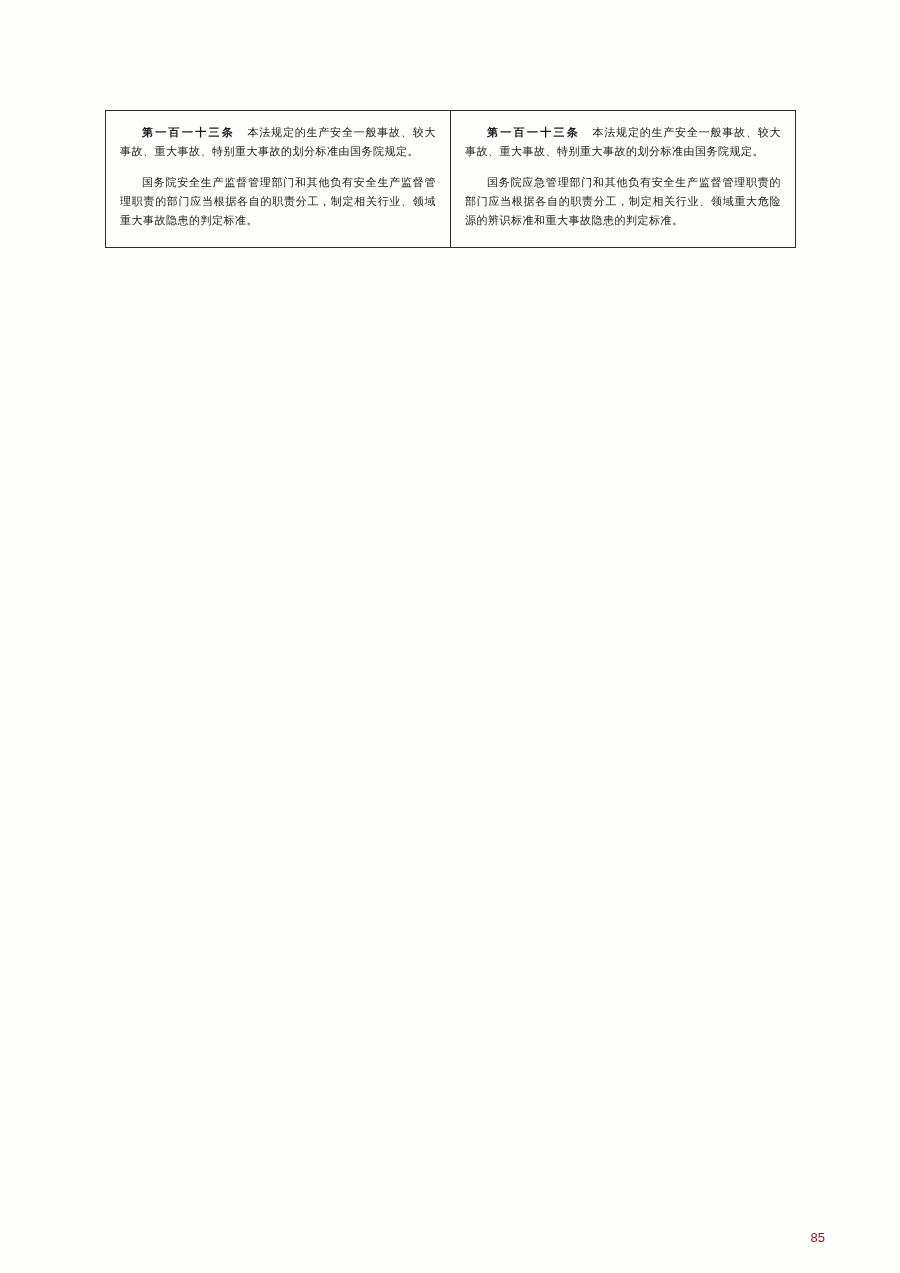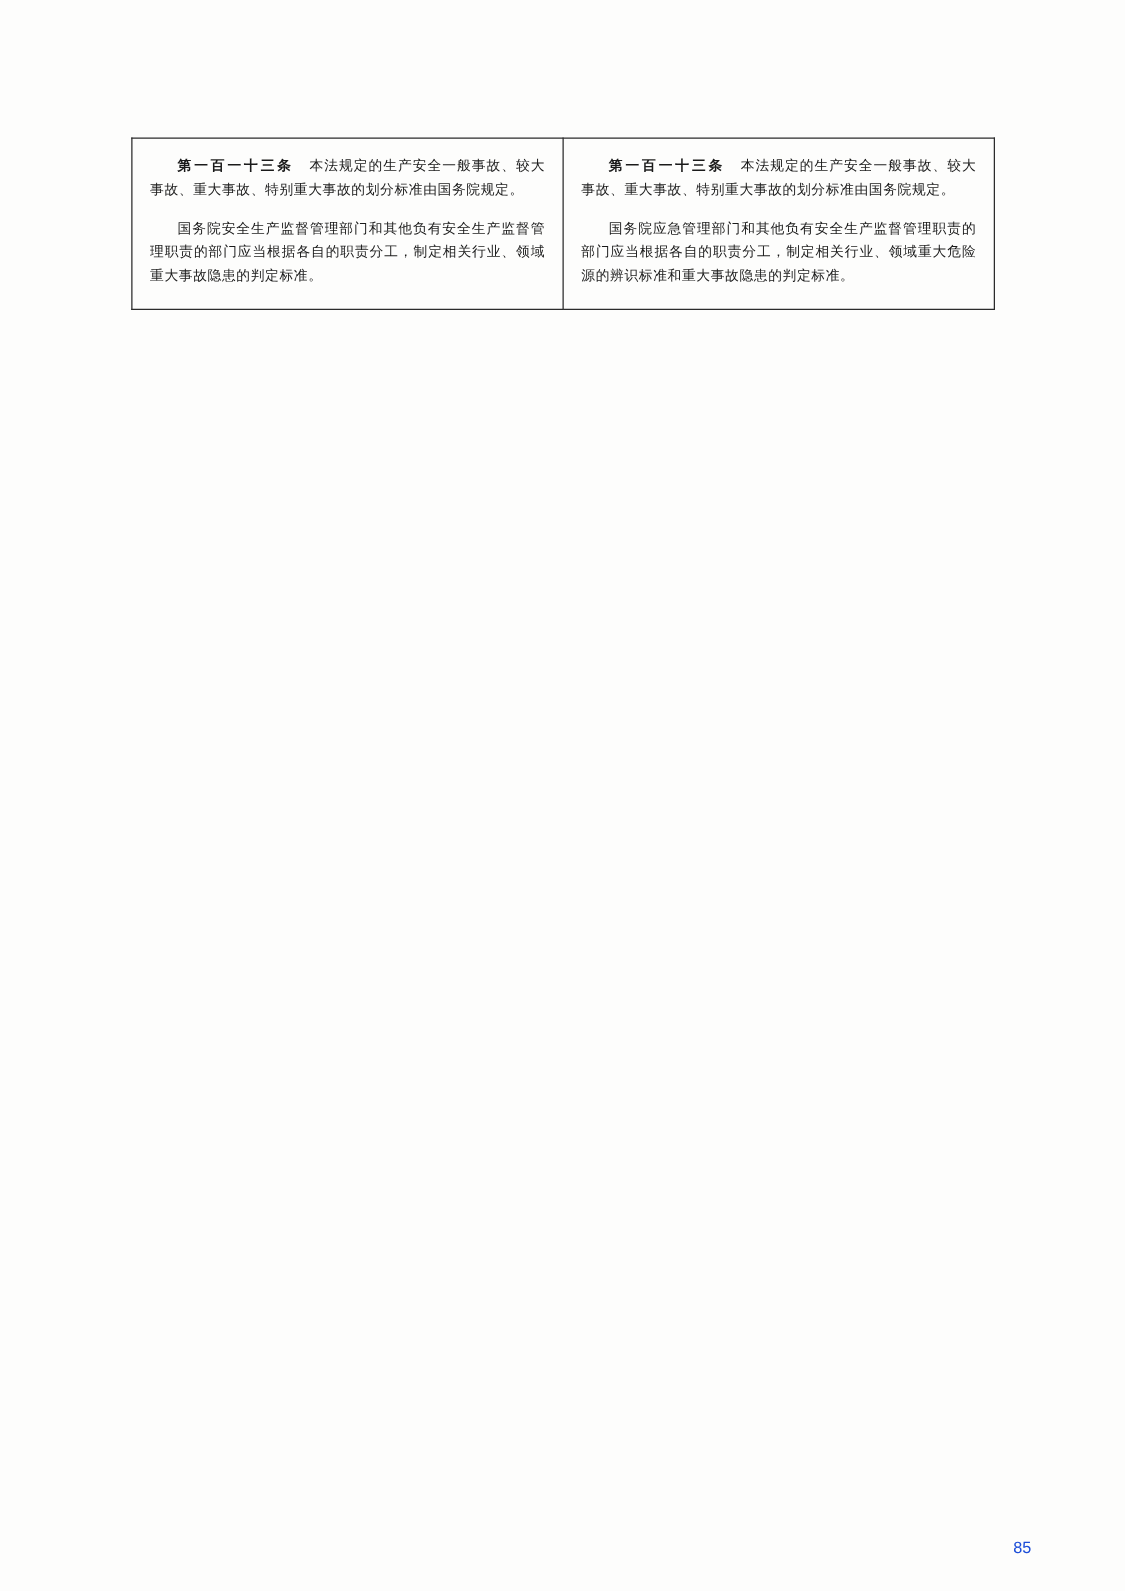--- a/index.html
+++ b/index.html
@@ -73,21 +73,21 @@
     width: 1.1em;
   }
   .bold {
     font-weight: normal;
   }
   .page-number {
     position: absolute;
     right: 75px;
     bottom: 28px;
     font-size: 13px;
-    color: #1d4ed8;
+    color: #7f1d1d;
     font-family: "Liberation Sans", sans-serif;
   }
 </style>
 </head>
 <body>
 
 <div class="page">
 
   <table class="compare-table">
     <colgroup>

